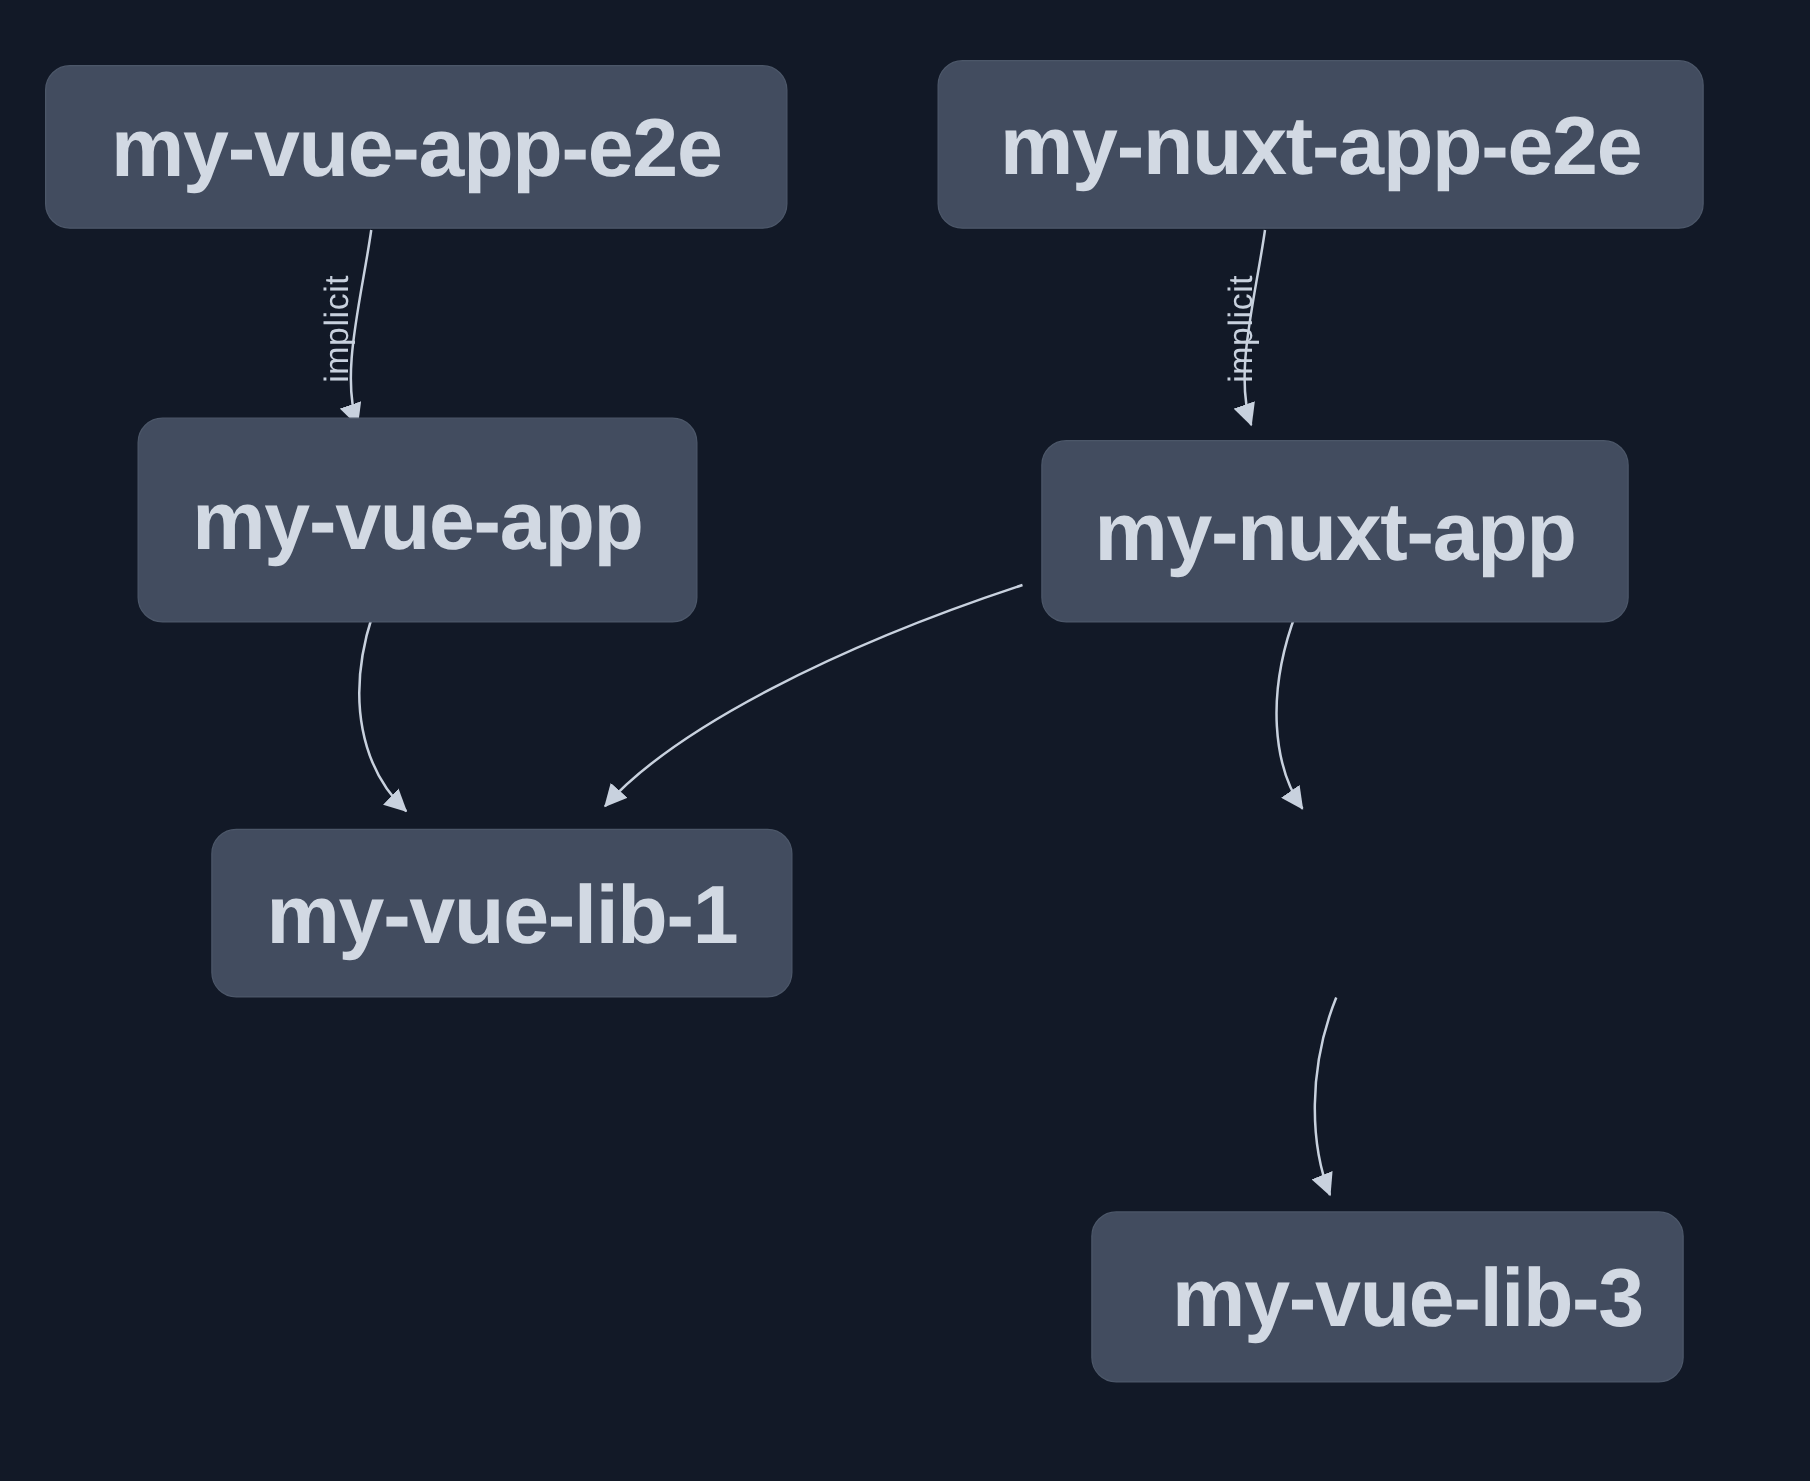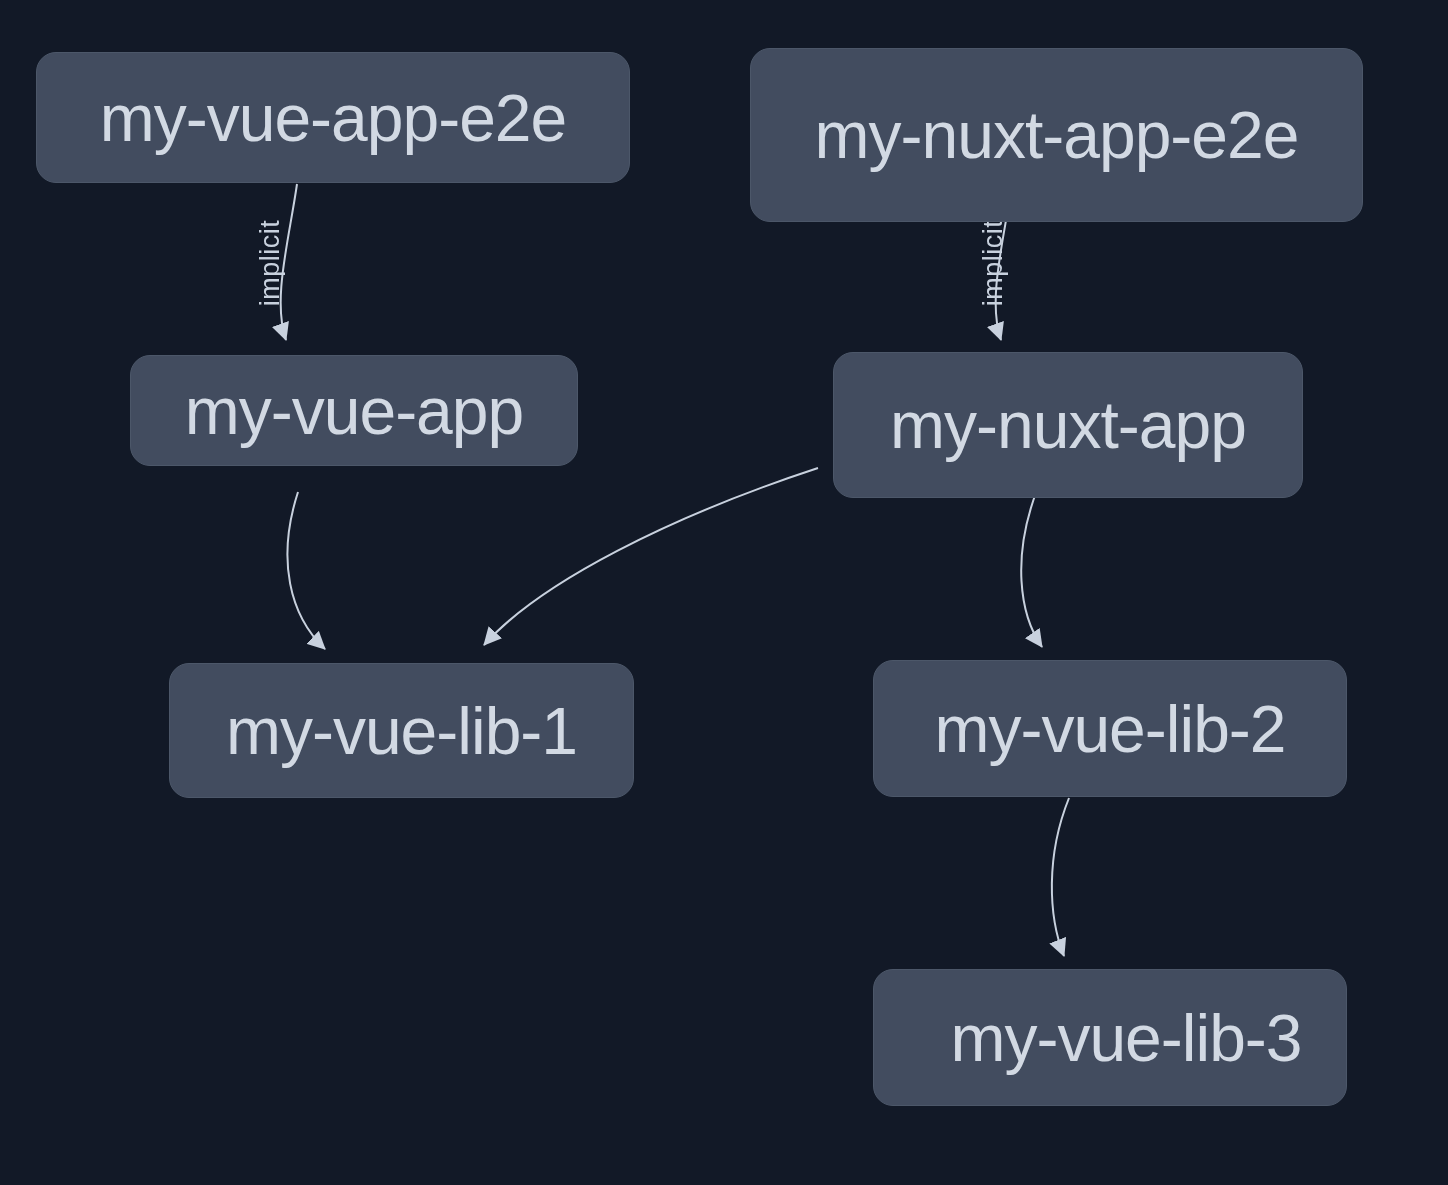--- a/index.html
+++ b/index.html
@@ -31,21 +31,21 @@
     position: absolute;
     display: flex;
     align-items: center;
     justify-content: center;
     background: #424c5f;
     border: 1.5px solid #4c5769;
     border-radius: 20px;
     box-sizing: border-box;
     color: #d2d9e3;
     font-size: 66px;
-    font-weight: 400;
+    font-weight: 700;
     letter-spacing: -1px;
     white-space: nowrap;
     cursor: pointer;
   }
   .edge-label {
     position: absolute;
     transform: translate(-50%, -50%) rotate(-90deg);
     color: #c8d1de;
     font-size: 27px;
     letter-spacing: 0.5px;
@@ -77,25 +77,24 @@
 
     <path class="edge" d="M 1069 798 C 1046 855, 1048 916, 1064 956" marker-end="url(#arrow)"></path>
   </svg>
 
   <span class="edge-label" style="left: 270px; top: 263px;">implicit</span>
 
   <span class="edge-label" style="left: 993px; top: 263px;">implicit</span>
 
   <div class="graph-node" style="left: 36px; top: 52px; width: 594px; height: 131px;">my-vue-app-e2e</div>
 
-  <div class="graph-node" style="left: 750px; top: 48px; width: 613px; height: 174px;">my-nuxt-app-e2e</div>
+  <div class="graph-node" style="left: 750px; top: 48px; width: 613px; height: 135px;">my-nuxt-app-e2e</div>
 
-  <div class="graph-node" style="left: 110px; top: 355px; width: 448px; height: 111px; margin-left: 20px;">my-vue-app</div>
+  <div class="graph-node" style="left: 110px; top: 334px; width: 448px; height: 164px;">my-vue-app</div>
 
   <div class="graph-node" style="left: 833px; top: 352px; width: 470px; height: 146px;">my-nuxt-app</div>
 
   <div class="graph-node" style="left: 169px; top: 663px; width: 465px; height: 135px;">my-vue-lib-1</div>
 
-  <div class="graph-node" style="left: 873px; top: 660px; width: 474px; height: 137px;">my-vue-lib-2</div>
 
   <div class="graph-node" style="left: 873px; top: 969px; width: 474px; height: 137px; padding-left: 32px;">my-vue-lib-3</div>
 
 </div>
 
 </body></html>

